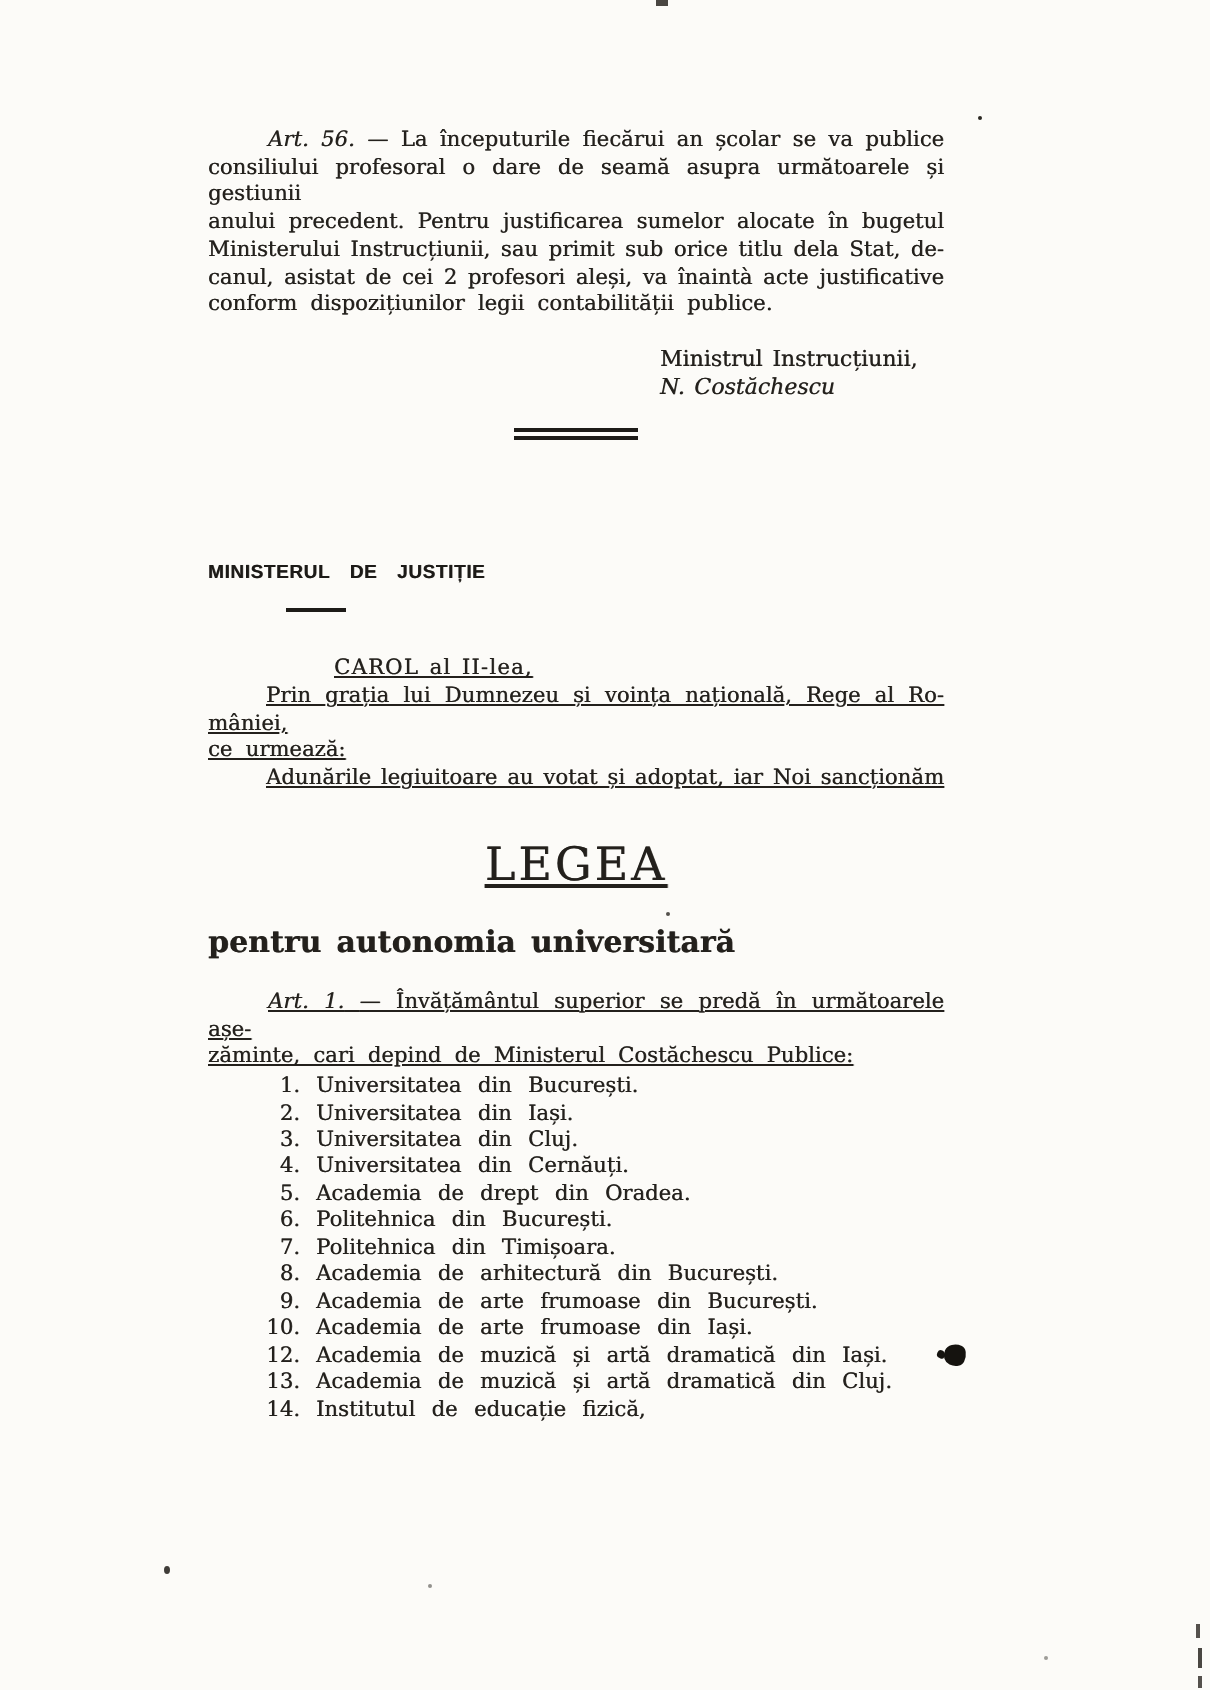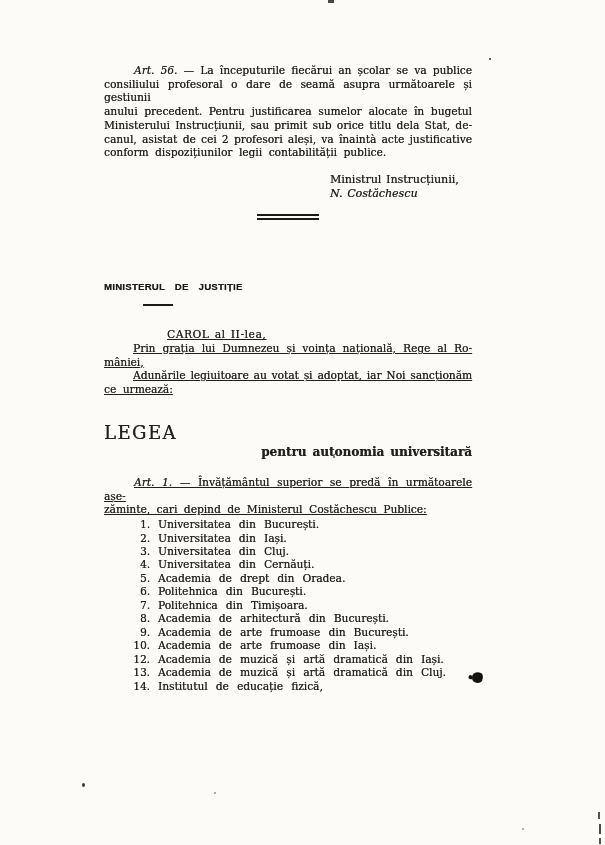--- a/index.html
+++ b/index.html
@@ -37,22 +37,22 @@
   .ministry{
     margin-top:60px;
     font-family:"Liberation Sans",sans-serif;font-weight:bold;
     font-size:9.5px;letter-spacing:0.3px;word-spacing:7px;color:#1c1a17;
   }
   .ministry-underline{width:30px;height:2px;background:#1d1b18;margin:10px 0 0 39px;}
 
   .royal{margin-top:22px;line-height:13.8px;text-decoration:underline;}
   .king-line{letter-spacing:0.6px;}
 
-  .law-title{margin-top:26px;font-size:18px;line-height:20px;letter-spacing:1.5px;word-spacing:0;}
-  .law-subtitle{margin-top:1px;text-align:right;font-weight:bold;font-size:12px;line-height:16px;word-spacing:0.15em;}
+  .law-title{margin-top:26px;text-align:center;font-size:23px;line-height:20px;letter-spacing:1.5px;word-spacing:0;text-decoration:underline;}
+  .law-subtitle{margin-top:20px;text-align:left;font-weight:bold;font-size:15px;line-height:16px;word-spacing:0.15em;}
 
   .art1{margin-top:16px;text-decoration:underline;}
 
   .inst-list{margin-top:1px;line-height:13.45px;}
   .inst-item{position:relative;padding-left:54px;word-spacing:0.45em;}
   .inst-num{position:absolute;left:0;top:0;width:46px;text-align:right;word-spacing:0;}
 
   
   .artifact{position:absolute;background:#2a2722;}
   .ink-blot{
@@ -100,22 +100,22 @@
 
     <div class="double-rule"></div>
 
     <div class="ministry">MINISTERUL DE JUSTIȚIE</div>
     <div class="ministry-underline"></div>
 
     <div class="royal">
       <span class="line ind63 king-line">CAROL al II-lea,</span>
       <span class="line jl ind29">Prin grația lui Dumnezeu și voința națională, Rege al Ro-</span>
       <span class="line ll">mâniei,</span>
+      <span class="line ll">ce urmează:</span>
       <span class="line jl ind29">Adunările legiuitoare au votat și adoptat, iar Noi sancționăm</span>
-      <span class="line ll">ce urmează:</span>
     </div>
 
     <div class="law-title">LEGEA</div>
     <div class="law-subtitle">pentru autonomia universitară</div>
 
     <div class="art1">
       <span class="line jl ind30"><span class="lead">Art. 1.</span> <span>— Învățământul superior se predă în următoarele așe-</span></span>
       <span class="line ll">zăminte, cari depind de Ministerul Costăchescu Publice:</span>
     </div>
 

